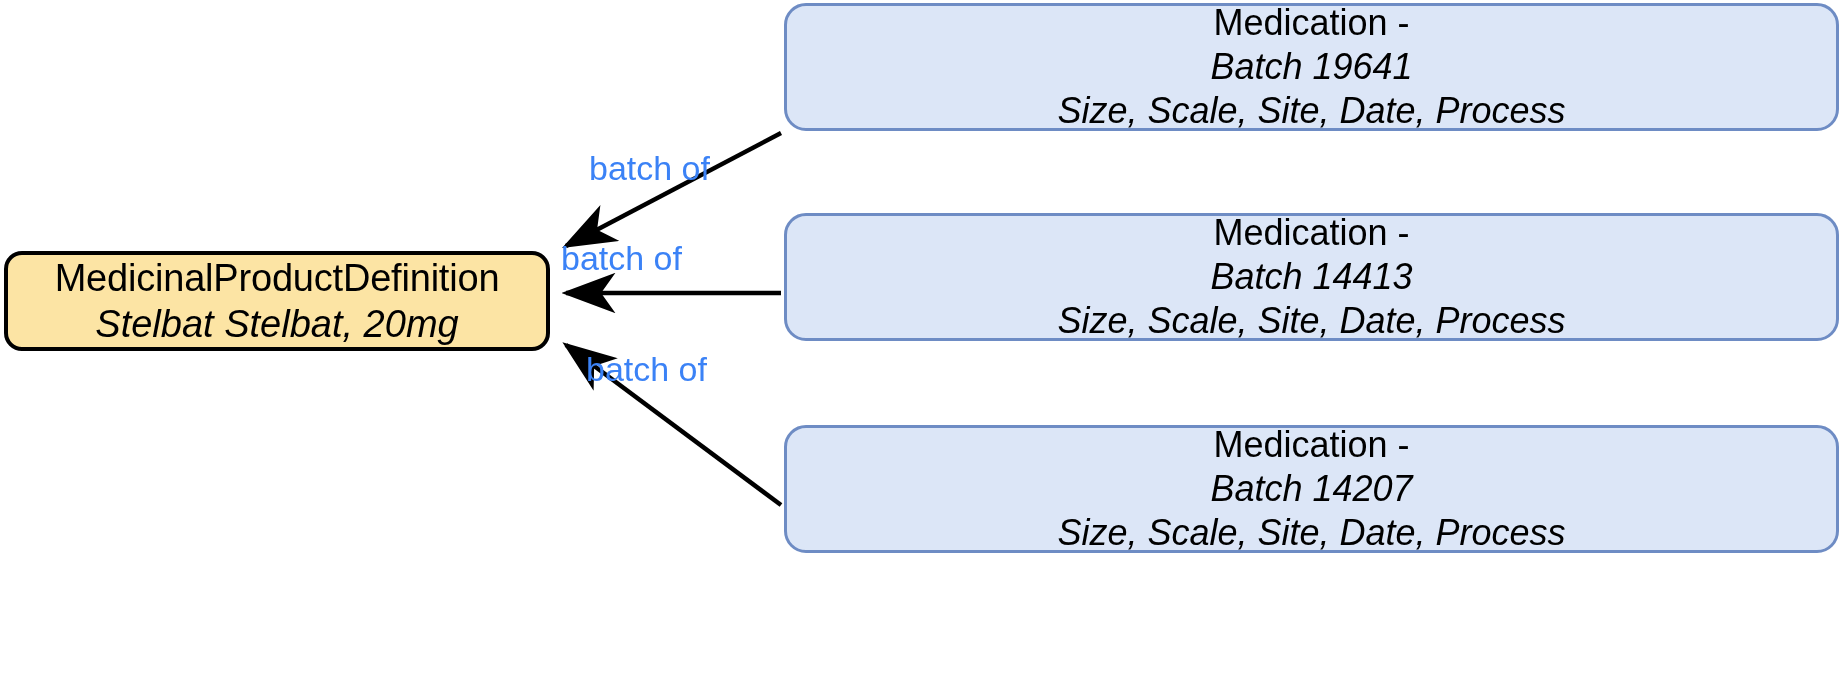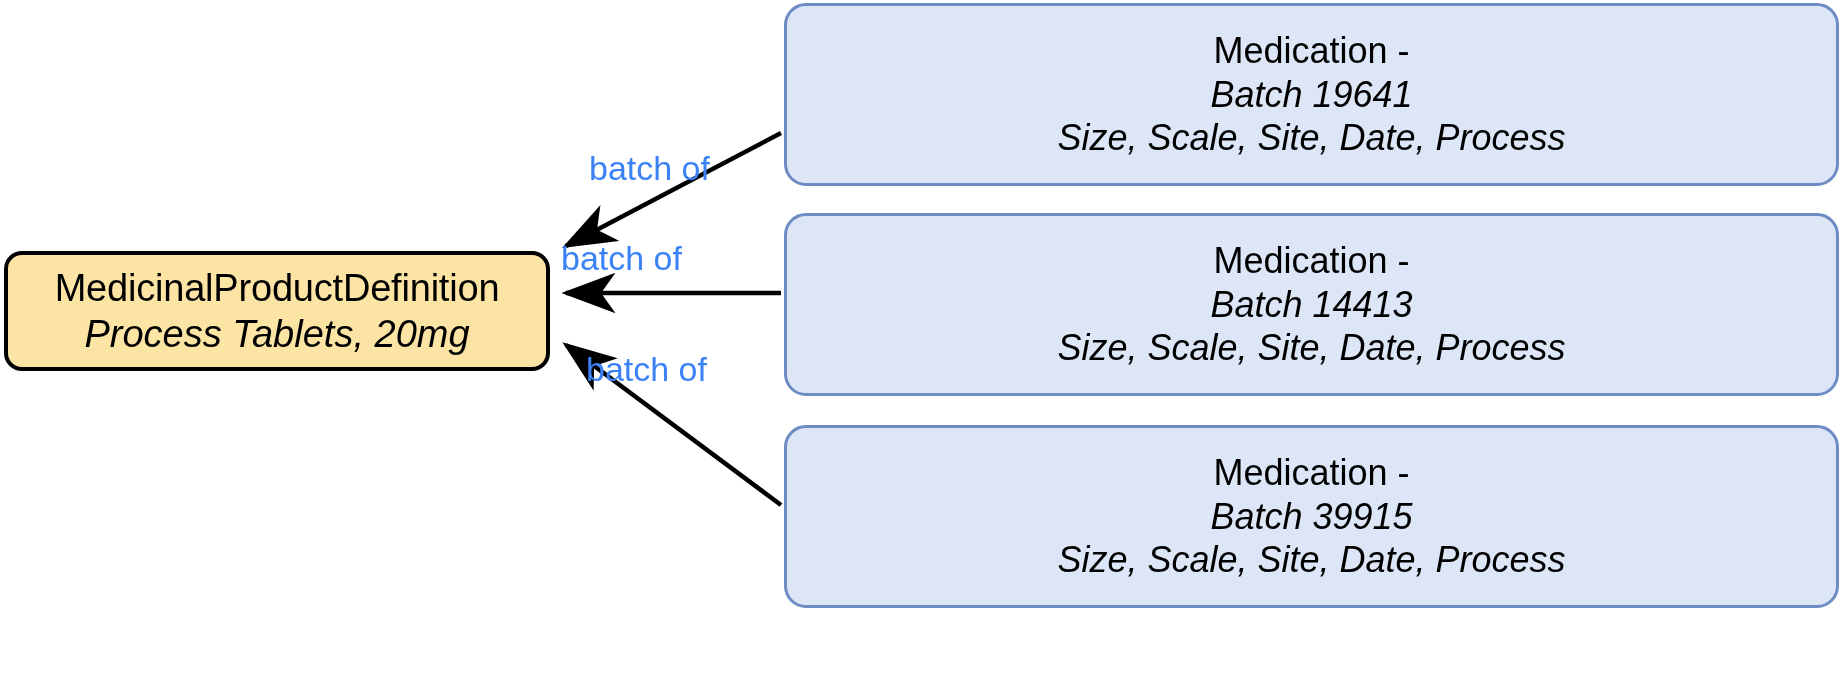--- a/index.html
+++ b/index.html
@@ -45,35 +45,35 @@
   .node .line-sub {
     font-style: italic;
     white-space: nowrap;
   }
 
   
   .node-source {
     left: 4px;
     top: 251px;
     width: 546px;
-    height: 120px;
+    height: 100px;
     background: #FCE4A4;
     border: 4px solid #000000;
     border-radius: 18px;
     font-size: 38px;
     color: #000000;
   }
   .node-source .line-title { font-size: 38px; letter-spacing: -0.2px; }
   .node-source .line-sub   { font-size: 38px; }
 
   
   .node-target {
     left: 784px;
     width: 1055px;
-    height: 183px;
+    height: 128px;
     background: #DCE6F7;
     border: 3px solid #6E8CC4;
     border-radius: 22px;
     font-size: 36px;
     color: #000000;
   }
   .node-target .line-title { font-size: 36px; }
   .node-target .line-sub   { font-size: 36px; }
 
   .node-target.t1 { top: 3px; }
@@ -119,34 +119,34 @@
   </svg>
 
   <div class="edge-label l1">batch of</div>
 
   <div class="edge-label l2">batch of</div>
 
   <div class="edge-label l3">batch of</div>
 
   <div class="node node-source">
     <div class="line-title">MedicinalProductDefinition</div>
-    <div class="line-sub">Process Tablets, 20mg</div>
+    <div class="line-sub">Stelbat Stelbat, 20mg</div>
   </div>
 
   <div class="node node-target t1">
     <div class="line-title">Medication -</div>
     <div class="line-sub">Batch 19641</div>
     <div class="line-sub">Size, Scale, Site, Date, Process</div>
   </div>
 
   <div class="node node-target t2">
     <div class="line-title">Medication -</div>
     <div class="line-sub">Batch 14413</div>
     <div class="line-sub">Size, Scale, Site, Date, Process</div>
   </div>
 
   <div class="node node-target t3">
     <div class="line-title">Medication -</div>
-    <div class="line-sub">Batch 39915</div>
+    <div class="line-sub">Batch 14207</div>
     <div class="line-sub">Size, Scale, Site, Date, Process</div>
   </div>
 
 </div>
 
 </body></html>

